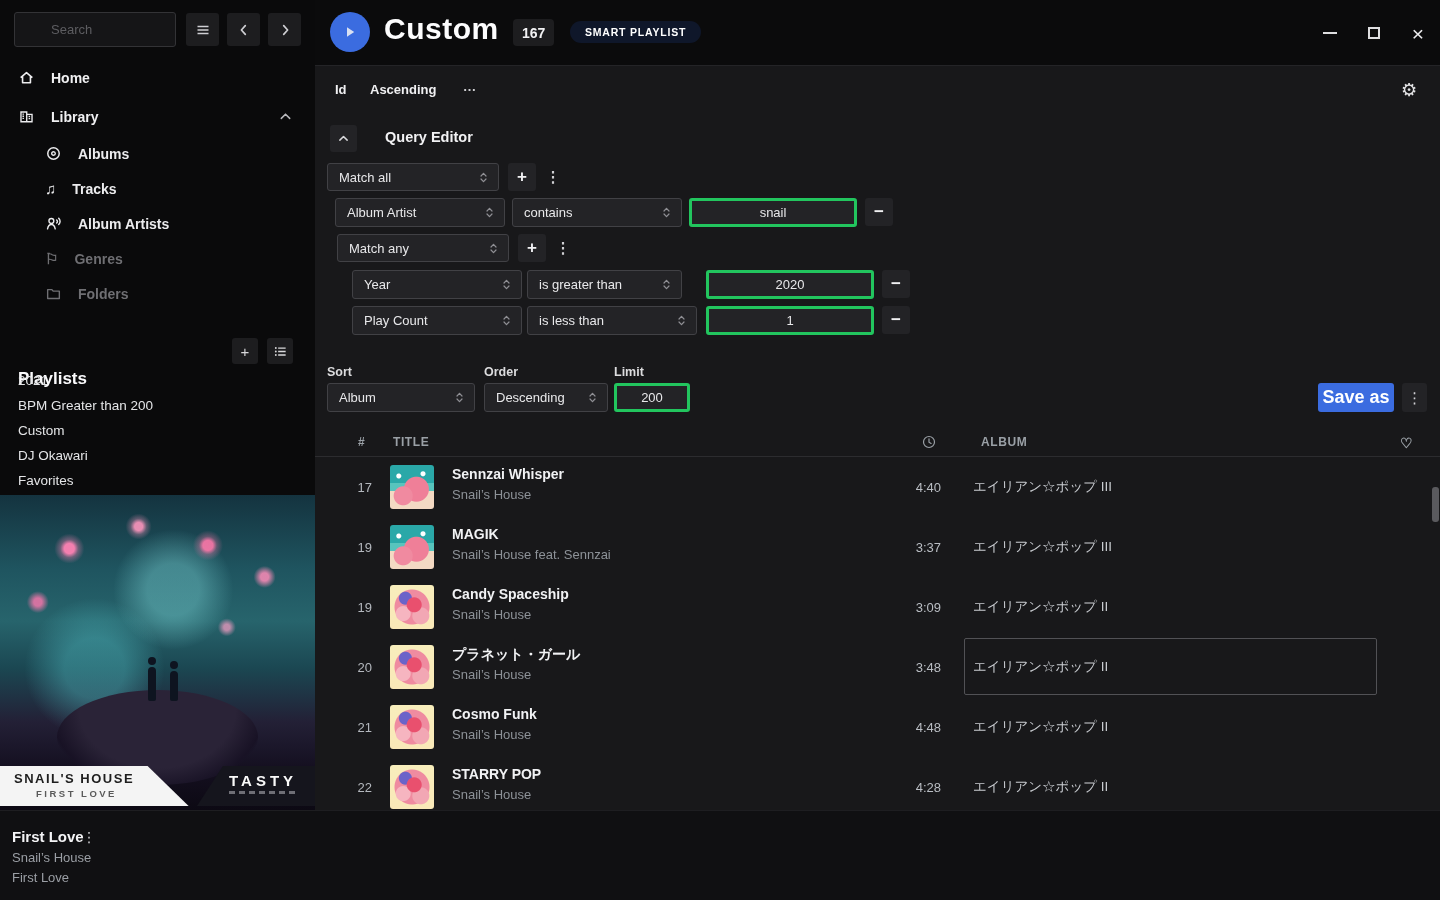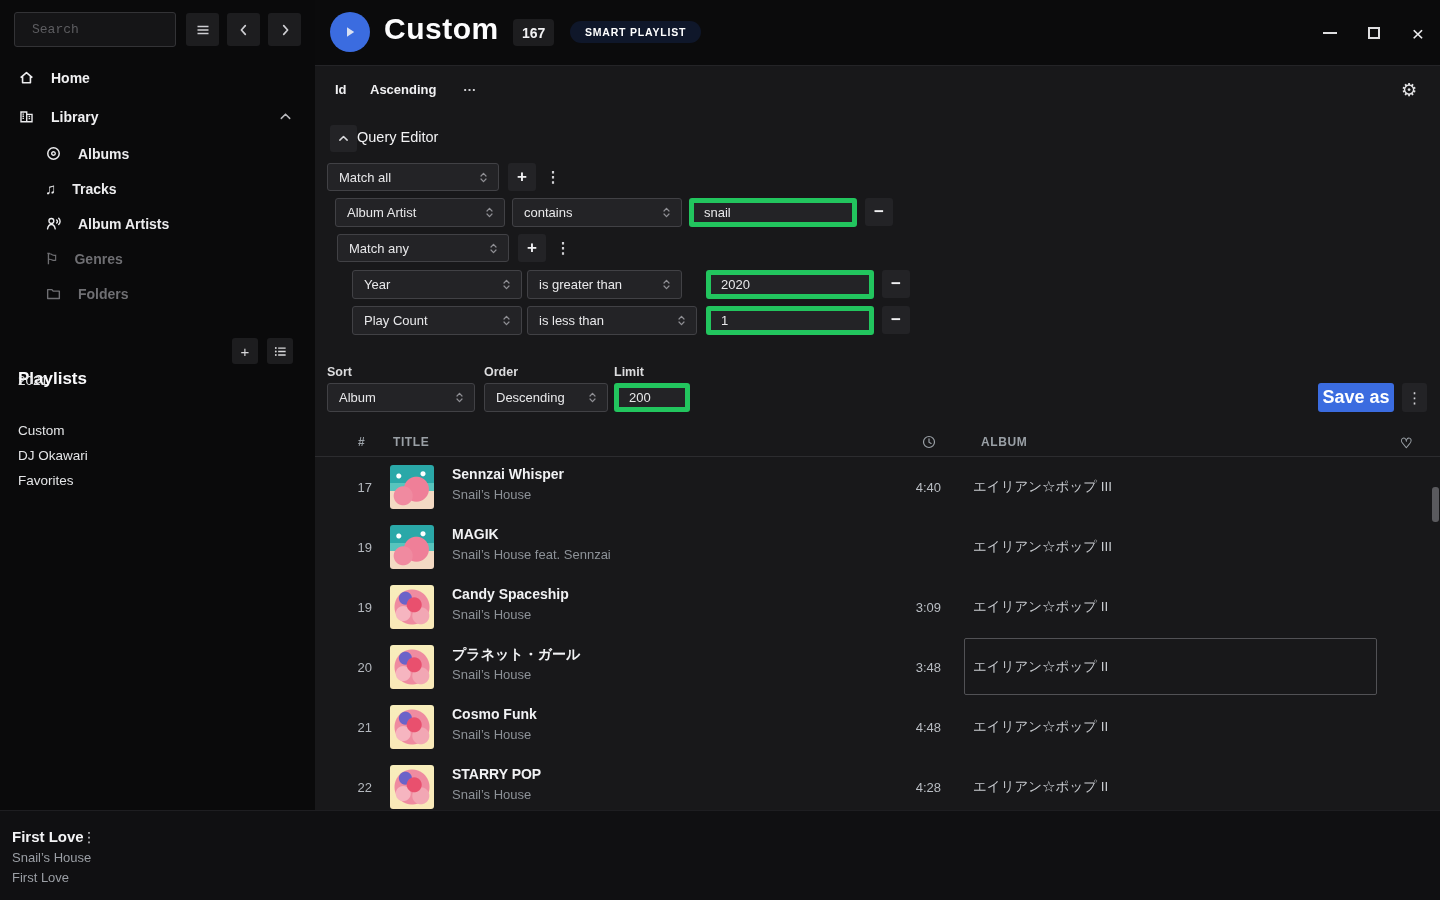--- a/index.html
+++ b/index.html
@@ -5,21 +5,21 @@
   * { margin:0; padding:0; box-sizing:border-box; }
   html,body { width:1440px; height:900px; overflow:hidden; background:#0b0b0c;
     font-family:"Liberation Sans", sans-serif; color:#eaeaec; }
   svg { display:block; }
 
   
   .sidebar { position:absolute; left:0; top:0; width:315px; height:810px; background:#0a0a0b; }
   .search-box { position:absolute; left:14px; top:12px; width:162px; height:35px;
     background:#151517; border:1px solid #333336; border-radius:3px; display:flex; align-items:center; padding:0 9px; gap:8px; }
   .search-box input { flex:1; background:transparent; border:none; outline:none; color:#d8d8da;
-    font-size:13px; font-family:Liberation Mono, monospace; }
+    font-size:13px; font-family:Liberation Sans, sans-serif;margin-left:19px; }
   .search-box input::placeholder { color:#5d5d61; }
   .sq-btn { position:absolute; top:13px; width:33px; height:33px; background:#1d1d1f; border-radius:3px;
     display:flex; align-items:center; justify-content:center; cursor:pointer; }
   .nav-item { position:absolute; left:0; width:315px; height:39px; display:flex; align-items:center;
     padding-left:18px; gap:16px; font-size:14px; font-weight:700; color:#f0f0f2; cursor:pointer; }
   .sub-item { position:absolute; left:0; width:315px; height:35px; display:flex; align-items:center;
     padding-left:45px; gap:16px; font-size:14px; font-weight:700; color:#ececee; cursor:pointer; }
   .sub-item.dim { color:#6f6f73; }
   .sub-item.dim svg path, .sub-item.dim svg circle { stroke:#6f6f73; }
   .uni-icon { font-size:15px; line-height:1; }
@@ -77,27 +77,27 @@
 
   
   .content { position:absolute; left:315px; top:66px; width:1125px; height:744px; background:#18181a; }
   .tb-text { position:absolute; top:16px; font-size:13px; font-weight:700; color:#f0f0f2; cursor:pointer; }
   .gear { position:absolute; top:13px; left:1086px; font-size:18px; color:#e3e3e5; cursor:pointer; }
 
   .icon-btn28 { position:absolute; width:28px; height:28px; background:#232326; border-radius:3px;
     display:flex; align-items:center; justify-content:center; color:#f0f0f2; font-size:17px; font-weight:600; cursor:pointer; }
   .kebab { position:absolute; width:16px; height:28px; display:flex; align-items:center; justify-content:center;
     color:#cfcfd3; font-size:15px; font-weight:700; cursor:pointer; }
-  .qe-label { position:absolute; left:42px; top:63px; font-size:14.5px; font-weight:400; color:#f2f2f4; }
+  .qe-label { position:absolute; left:70px; top:63px; font-size:14.5px; font-weight:700; color:#f2f2f4; }
 
   .sel { position:absolute; height:29px; background:#232326; border:1px solid #414145; border-radius:3px;
     display:flex; align-items:center; padding:0 8px 0 11px; cursor:pointer; }
   .sel .lbl { flex:1; font-size:13px; color:#e8e8ea; white-space:nowrap; overflow:hidden; }
-  .qinput { position:absolute; height:29px; background:#232326; border:5px solid #22c55e; border-radius:3px;
-    color:#e8e8ea; font-size:13px; padding:0 10px; outline:none; font-family:"Liberation Sans", sans-serif; }
+  .qinput { position:absolute; height:29px; background:#232326; border:3px solid #22c55e; border-radius:3px;
+    color:#e8e8ea; font-size:13px; padding:0 10px; outline:none; font-family:"Liberation Sans", sans-serif;text-align:center; }
   .flabel { position:absolute; font-size:12.5px; font-weight:600; color:#dcdcde; }
   .save-btn { position:absolute; left:1003px; top:317px; width:76px; height:29px; border-radius:3px;
     display:flex; align-items:center; justify-content:center; font-size:18px; font-weight:700; color:#fff; cursor:pointer; }
   .kebab-box { position:absolute; left:1087px; top:317px; width:25px; height:29px; background:#232326;
     border-radius:3px; display:flex; align-items:center; justify-content:center; color:#cfcfd3; font-size:15px; cursor:pointer; }
 
   
   .thead { position:absolute; left:0; top:361px; width:1125px; height:30px; border-bottom:1px solid #2c2c2f; }
   .th { position:absolute; top:8px; font-size:12px; font-weight:600; letter-spacing:.6px; color:#9aa0a6; }
   .trow { position:absolute; left:0; width:1125px; height:60px; cursor:pointer; }
@@ -220,30 +220,56 @@
         <circle cx="3" cy="4.3" r="1" fill="#d9d9db"></circle>
           <circle cx="3" cy="8" r="1" fill="#d9d9db"></circle>
           <circle cx="3" cy="11.7" r="1" fill="#d9d9db"></circle>
       </svg>
     </div>
   </div>
 
   <div class="pl-item" style="top:368px">
       <span>2021</span>
     </div>
+  <div class="pl-item" style="top:393px">
+      <span>BPM Greater than 200</span>
+    </div>
   <div class="pl-item" style="top:418px">
       <span>Custom</span>
     </div>
   <div class="pl-item" style="top:443px">
       <span>DJ Okawari</span>
     </div>
   <div class="pl-item" style="top:468px">
       <span>Favorites</span>
     </div>
 
+  <div class="album-art">
+    <div class="art-rock"></div>
+    <div class="fig fig-body" style="left:148px"></div>
+    <div class="fig fig-head" style="left:148px"></div>
+    <div class="fig fig-body" style="left:170px; height:30px; top:176px"></div>
+    <div class="fig fig-head" style="left:170px; top:166px"></div>
+    <div class="banner-white">
+      <div class="l1">SNAIL'S HOUSE</div>
+      <div class="l2">FIRST LOVE</div>
+    </div>
+    <div class="banner-dark">
+      <div class="l1">TASTY</div>
+      <div class="l2">
+          <i></i>
+          <i></i>
+          <i></i>
+          <i></i>
+          <i></i>
+          <i></i>
+          <i></i>
+        </div>
+    </div>
+  </div>
 </aside>
 
 <header class="main-top">
   <div class="play-circle" style="background:#3b6ce0">
     <svg width="14" height="14" viewBox="0 0 14 14">
       <path d="M4 2.2 11.2 7 4 11.8z" fill="#d9e0f2"></path>
     </svg>
   </div>
   <div class="page-title">Custom</div>
   <div class="count-badge">167</div>
@@ -384,20 +410,21 @@
     <div class="ttitle">Sennzai Whisper</div>
     <div class="tartist">Snail’s House</div>
     <div class="ttime">4:40</div>
     <div class="talbum">エイリアン☆ポップ III</div>
   </div>
   <div class="trow" style="top:451px">
     <div class="tnum">19</div>
     <div class="cover cover-a"></div>
     <div class="ttitle">MAGIK</div>
     <div class="tartist">Snail’s House feat. Sennzai</div>
+    <div class="ttime">3:37</div>
     <div class="talbum">エイリアン☆ポップ III</div>
   </div>
   <div class="trow" style="top:511px">
     <div class="tnum">19</div>
     <div class="cover cover-b"></div>
     <div class="ttitle">Candy Spaceship</div>
     <div class="tartist">Snail’s House</div>
     <div class="ttime">3:09</div>
     <div class="talbum">エイリアン☆ポップ II</div>
   </div>

